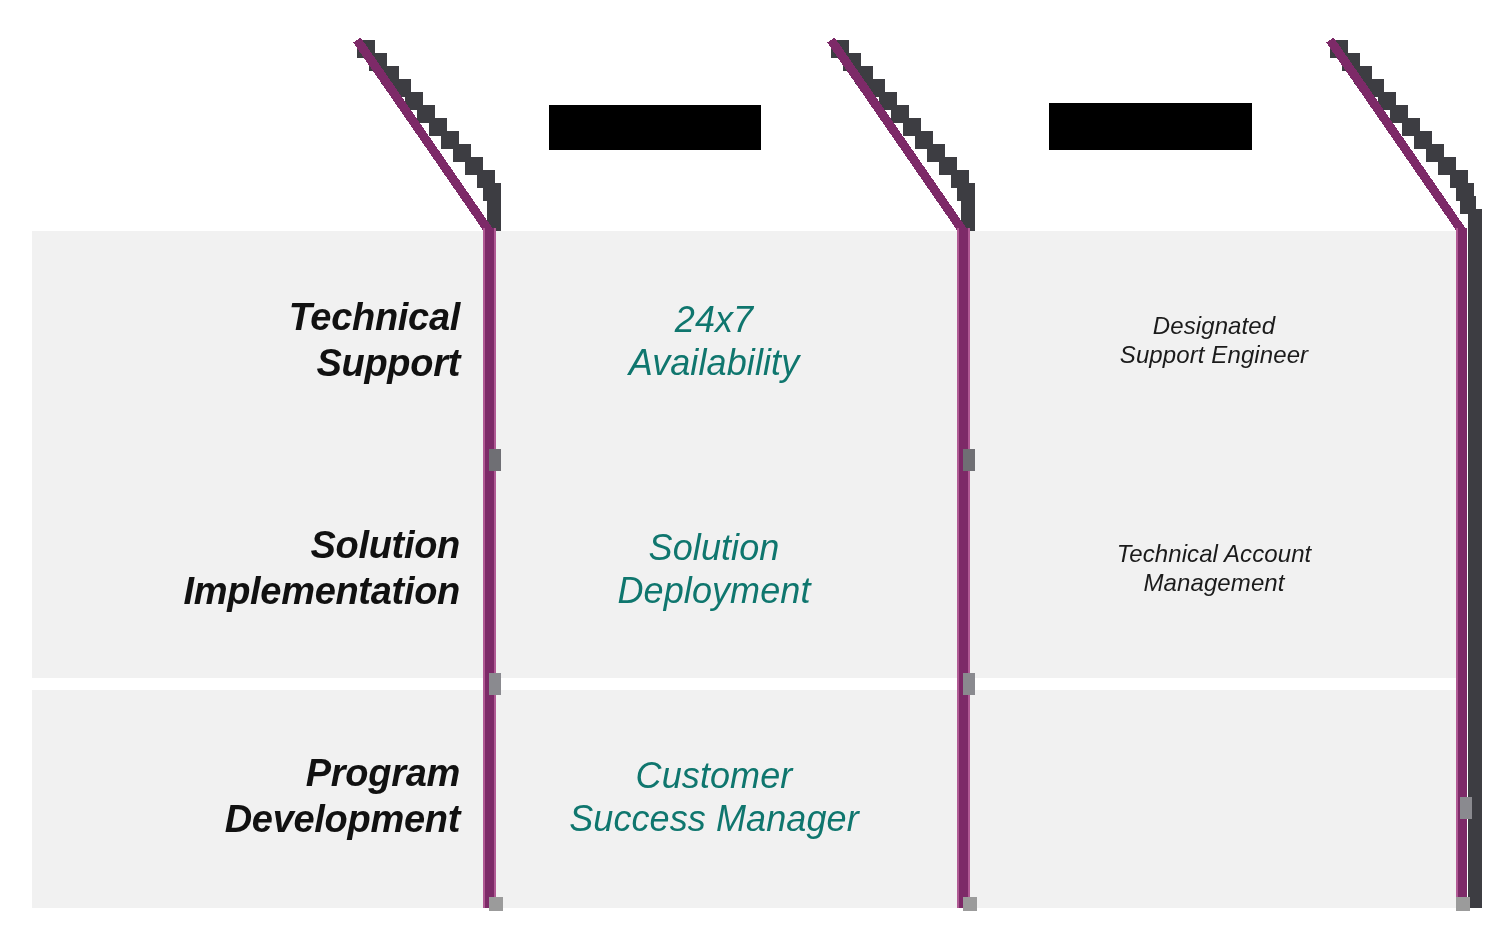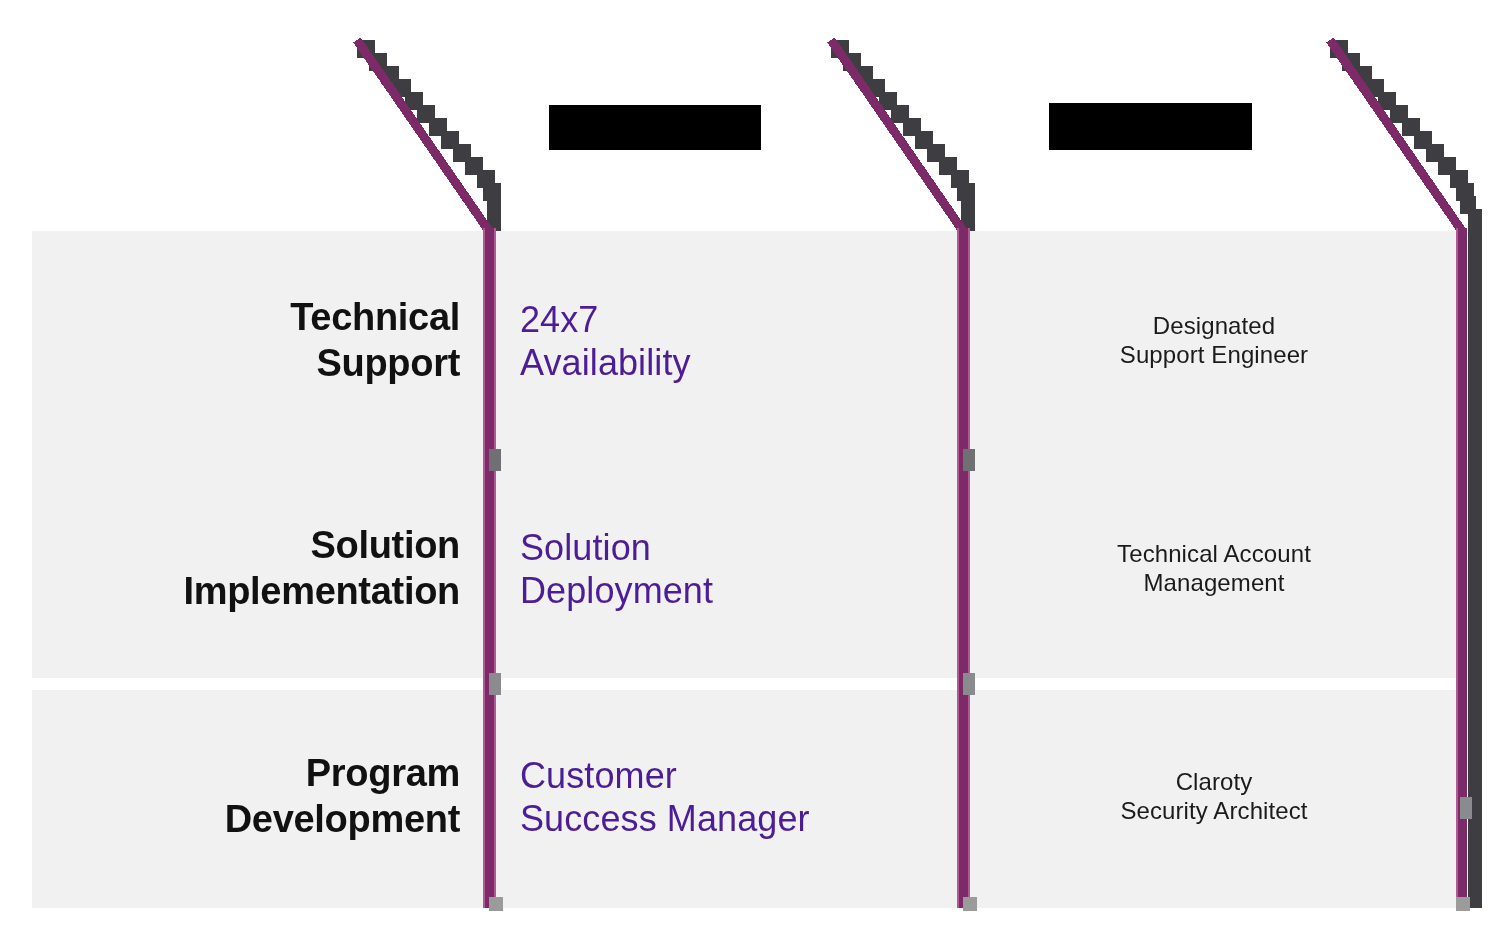--- a/index.html
+++ b/index.html
@@ -3,21 +3,21 @@
 <meta charset="utf-8">
 <style>
   html,body{margin:0;padding:0;}
   body{
     width:1500px;height:949px;
     background:#ffffff;
     font-family:"Liberation Sans", sans-serif;
     overflow:hidden;
     position:relative;
   }
-  #stage{position:absolute;inset:0;width:1484px;height:949px;}
+  #stage{position:absolute;inset:0;width:1484px;height:949px;font-style:italic;}
 
   
   .panel-block{
     position:absolute;
     background:#f1f1f1;
     left:32px;
     width:1428px;
   }
   #panel-upper{top:231px;height:447px;}
   #panel-lower{top:690px;height:218px;}
@@ -47,26 +47,26 @@
     white-space:pre-line;
   }
   .col-label{
     text-align:right;
     font-weight:700;
     font-size:38px;
     letter-spacing:-0.3px;
     left:40px;width:420px;
   }
   .col-mid{
-    text-align:left;
+    text-align:center;
     font-weight:400;
     font-size:36px;
     letter-spacing:0.1px;
-    left:520px;width:460px;
-    color:#4c1d95;
+    left:484px;width:460px;
+    color:#0f766e;
   }
   .col-right{
     text-align:center;
     font-weight:400;
     font-size:24px;
     letter-spacing:0.1px;
     left:975px;width:478px;
     color:#1b1b1b;
   }
 
@@ -180,16 +180,14 @@
 Implementation</div>
   <div class="cell col-mid row2">Solution
 Deployment</div>
   <div class="cell col-right row2">Technical Account
 Management</div>
 
   <div class="cell col-mid row3">Customer
 Success Manager</div>
   <div class="cell col-label row3">Program
 Development</div>
-  <div class="cell col-right row3">Claroty
-Security Architect</div>
 
 </div>
 
 </body></html>

